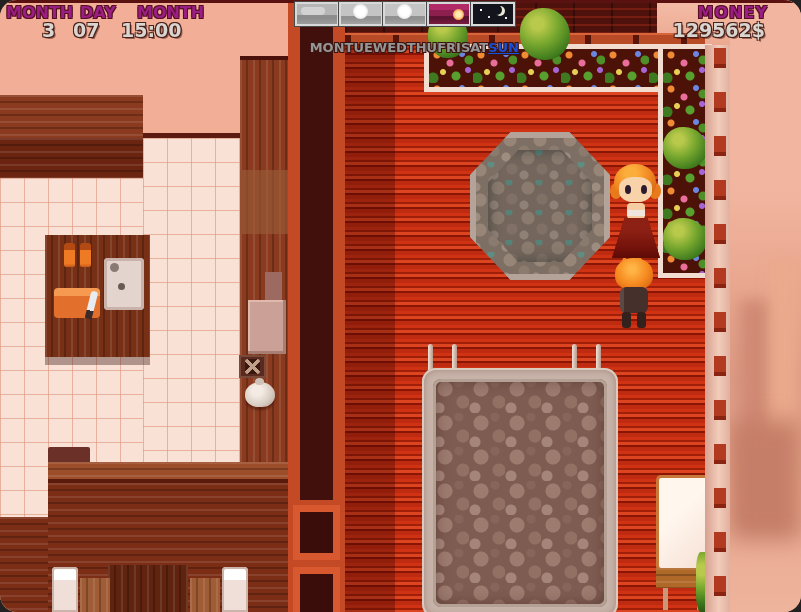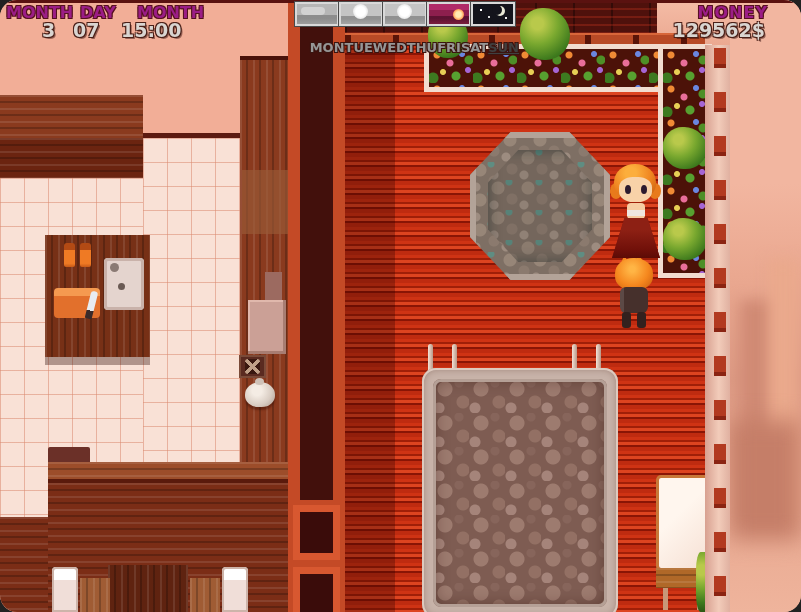--- a/index.html
+++ b/index.html
@@ -53,21 +53,21 @@
       radial-gradient(circle 5px at 26px 4px, #87655b 4px, rgba(0,0,0,0) 5px);
     background-size:36px 34px;}
 
   
   .hud-label{font-weight:bold;font-size:16px;color:#9b1d86;letter-spacing:0px;
     text-shadow:-1px -1px 0 #55101e,1px -1px 0 #55101e,-1px 1px 0 #55101e,1px 1px 0 #55101e;}
   .hud-value{font-weight:bold;font-size:19px;color:#d9d5d1;
     text-shadow:-1px -1px 0 #4a2018,1px -1px 0 #4a2018,-1px 1px 0 #4a2018,1px 1px 0 #4a2018,2px 2px 0 rgba(40,0,0,.45);}
   .day-label{font-weight:bold;font-size:13px;color:#969696;
     text-shadow:-1px -1px 0 #3a1410,1px -1px 0 #3a1410,-1px 1px 0 #3a1410,1px 1px 0 #3a1410;}
-  .day-label.active{color:#404040;text-decoration:underline;}
+  .day-label.active{color:#1d4ed8;text-decoration:underline;}
 
   
   .wicon{width:40px;height:20px;border:2px solid #d9d9d9;box-sizing:content-box;
     box-shadow:0 0 0 1px #4a4a4a;position:absolute;top:2px;overflow:hidden;}
   .wicon.overcast{background:linear-gradient(180deg,#b6b6b6 0 55%,#8d8d8d 55% 72%,#9c9c9c);}
   .wicon.overcast::before{content:'';position:absolute;left:4px;top:3px;width:24px;height:8px;
     background:#d2d2d2;border-radius:6px;}
   .wicon.sunny{background:linear-gradient(180deg,#c4c4c4 0 58%,#919191 58% 74%,#a4a4a4);}
   .wicon.sunny::before{content:'';position:absolute;left:12px;top:0px;width:15px;height:15px;border-radius:50%;
     background:radial-gradient(circle,#ffffff 45%,#e8e8e8 70%,rgba(232,232,232,0));}

